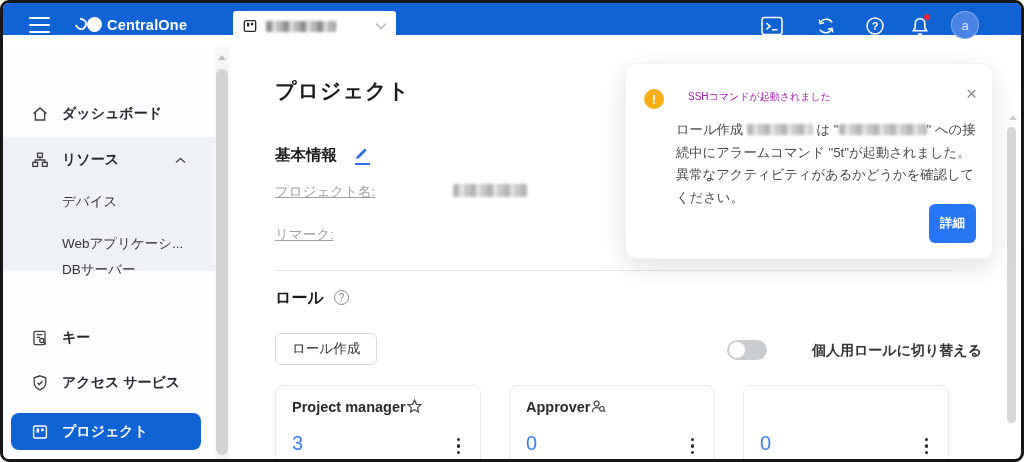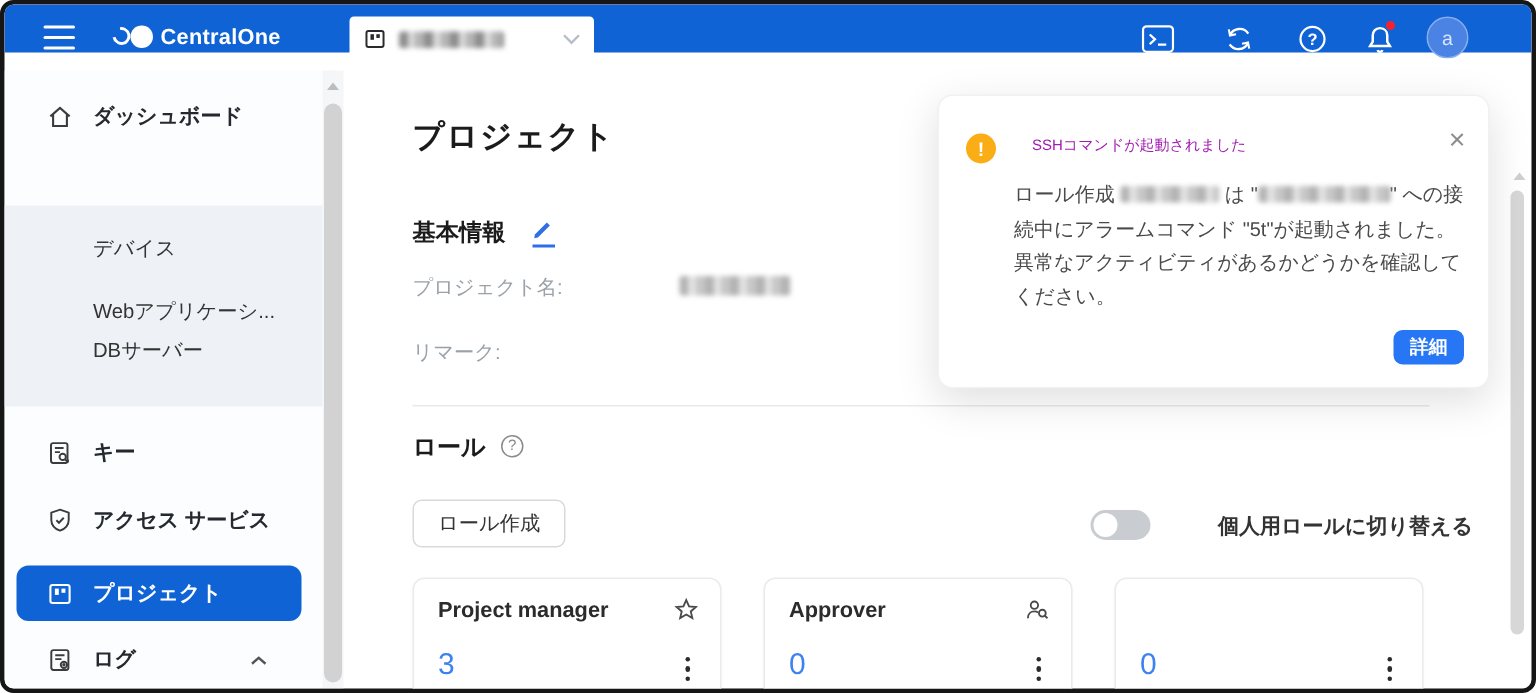--- a/index.html
+++ b/index.html
@@ -17,64 +17,64 @@
   .selector{position:absolute;left:230px;top:8px;width:163px;height:30px;background:#fff;border-radius:3px;display:flex;align-items:center;padding:0 9px;cursor:pointer;}
   .selector .redact{width:70px;height:11px;margin-left:8px;}
   .selector .chev{margin-left:auto;}
   .tb-ic{position:absolute;top:13px;width:22px;height:20px;cursor:pointer;}
   .avatar{position:absolute;left:948px;top:8px;width:28px;height:28px;border-radius:50%;background:#4a83e4;border:1px solid rgba(255,255,255,.35);color:#d9e6fb;font-size:13px;display:flex;align-items:center;justify-content:center;cursor:pointer;}
   .reddot{position:absolute;left:920px;top:10px;width:8px;height:8px;border-radius:50%;background:#f5222d;border:1.5px solid #1063d5;}
 
   
   .sidebar{position:absolute;left:0;top:44px;bottom:0;width:212px;background:#fcfdfe;}
   .submenu-bg{position:absolute;left:0;top:90px;width:212px;height:134px;background:#eef1f5;}
-  .srow{position:absolute;left:0;width:205px;height:34px;display:flex;align-items:center;padding-left:28px;cursor:pointer;color:#24292f;font-size:14px;font-weight:700;}
+  .srow{position:absolute;left:0;width:205px;height:34px;display:flex;align-items:center;padding-left:28px;cursor:pointer;color:#24292f;font-size:14px;font-weight:700;margin-top:36px;}
   .srow .sicon{width:18px;height:18px;margin-right:13px;flex:0 0 18px;}
   .srow .chevup{margin-left:auto;margin-right:22px;}
   .srow.sub{padding-left:59px;font-weight:400;font-size:13.5px;color:#333;}
   .srow.selected{left:8px;width:190px;height:37px;background:#1063d5;border-radius:8px;color:#fff;padding-left:20px;}
   .side-scroll{position:absolute;left:212px;top:44px;bottom:0;width:14px;background:#f5f6f7;}
   .side-scroll .arrow{position:absolute;left:3px;top:8px;width:0;height:0;border-left:4px solid transparent;border-right:4px solid transparent;border-bottom:5px solid #bdbdbd;}
   .side-scroll .thumb{position:absolute;left:1px;top:22px;bottom:4px;width:12px;background:#d2d2d2;border-radius:6px;cursor:pointer;}
 
   
   .main-scroll-arrow{position:absolute;left:1006px;top:112px;width:0;height:0;border-left:4px solid transparent;border-right:4px solid transparent;border-bottom:5px solid #cfcfcf;}
   .main-scroll-thumb{position:absolute;left:1004px;top:124px;width:9px;height:296px;background:#d7d7d7;border-radius:5px;cursor:pointer;}
   .page-title{position:absolute;left:272px;top:74px;font-size:21px;font-weight:700;color:#1b1b1b;letter-spacing:1px;}
   .sec-head{position:absolute;font-weight:700;color:#1b1b1b;text-align:right;}
   .basic-head{left:272px;top:142px;font-size:15.5px;}
   .edit-wrap{position:absolute;left:352px;top:143px;width:17px;height:19px;cursor:pointer;}
   .edit-wrap .ul{position:absolute;left:0;bottom:0;width:15px;height:1.6px;background:#2e6fe8;}
-  .field-label{position:absolute;left:272px;color:#9aa1a8;font-size:13.5px;}
+  .field-label{position:absolute;left:272px;color:#9aa1a8;font-size:13.5px;text-decoration:underline;}
   .redact{display:inline-block;border-radius:2px;background:repeating-linear-gradient(90deg,#b3b3b3 0 6px,#e2e2e2 6px 11px,#c7c7c7 11px 17px);filter:blur(1.6px);}
   .redact.dark{background:repeating-linear-gradient(90deg,#8d8d8d 0 6px,#d8d8d8 6px 11px,#b4b4b4 11px 17px);}
   .val-redact{position:absolute;left:450px;top:181px;width:74px;height:13px;}
   .divider{position:absolute;left:272px;top:267px;width:678px;height:1px;background:#e9e9e9;}
   .roles-head{left:272px;top:285px;font-size:16px;}
   .help-circ{position:absolute;left:331px;top:287px;width:15px;height:15px;border:1.3px solid #8a8a8a;border-radius:50%;color:#8a8a8a;font-size:10px;display:flex;align-items:center;justify-content:center;cursor:pointer;}
   .create-btn{position:absolute;left:272px;top:330px;height:32px;padding:0 16px;background:#fff;border:1px solid #d9d9d9;border-radius:6px;font-size:13.5px;color:#333;display:flex;align-items:center;cursor:pointer;}
   .toggle{position:absolute;left:724px;top:337px;width:40px;height:20px;background:#c9ccd1;border-radius:10px;cursor:pointer;}
   .toggle .knob{position:absolute;left:2px;top:2px;width:16px;height:16px;background:#fff;border-radius:50%;}
   .toggle-label{position:absolute;left:774px;top:339px;font-size:14px;color:#333;font-weight:600;margin-left:35px;}
 
   .card{position:absolute;top:382px;width:206px;height:92px;background:#fff;border:1px solid #ebebeb;border-radius:8px;box-shadow:0 1px 2px rgba(0,0,0,.03);}
-  .card .head{position:absolute;left:16px;right:14px;top:12px;display:flex;align-items:center;justify-content:space-between;}
+  .card .head{position:absolute;left:16px;right:14px;top:12px;display:flex;align-items:center;}
   .card .rname{font-size:14.5px;font-weight:700;color:#2b2b2b;}
   .card .count{position:absolute;left:16px;top:46px;font-size:20px;color:#3e82f0;cursor:pointer;}
   .kebab{position:absolute;right:18px;top:50px;display:flex;flex-direction:column;gap:3.2px;cursor:pointer;padding:2px;}
   .kebab i{width:3.2px;height:3.2px;border-radius:50%;background:#2b2b2b;}
 
   
   .toast{position:absolute;left:622px;top:60px;width:368px;height:196px;background:#fff;border:1px solid #f1f1f1;border-radius:10px;box-shadow:0 8px 28px rgba(0,0,0,.13);z-index:5;}
   .toast .warn{position:absolute;left:18px;top:25px;width:20px;height:20px;border-radius:50%;background:#faad14;color:#fff;font-size:13px;font-weight:700;display:flex;align-items:center;justify-content:center;}
   .toast .ttitle{position:absolute;left:62px;top:26px;font-size:10px;color:#a21caf;}
   .toast .close{position:absolute;right:15px;top:20px;font-size:19px;color:#8c8c8c;cursor:pointer;line-height:1;}
   .toast .tbody{position:absolute;left:50px;top:55px;width:302px;font-size:13.3px;line-height:22.5px;color:#4a4a4a;}
   .toast .tbody .redact{height:11px;vertical-align:-1px;}
-  .detail-btn{position:absolute;right:16px;bottom:15px;height:23px;padding:0 11px;background:#2676f5;color:#fff;border:none;border-radius:6px;font-size:12.5px;font-weight:700;display:flex;align-items:center;cursor:pointer;}
+  .detail-btn{position:absolute;right:16px;bottom:15px;height:39px;padding:0 11px;background:#2676f5;color:#fff;border:none;border-radius:6px;font-size:12.5px;font-weight:700;display:flex;align-items:center;cursor:pointer;}
 
   svg{display:block;}
 </style>
 </head>
 <body>
 
 <div class="frame">
 
   <div class="topbar">
     <div class="hamburger">
@@ -142,20 +142,36 @@
     <div class="srow" style="top:14px">
       <span class="sicon">
         <svg width="18" height="18" viewBox="0 0 18 18" fill="none" stroke="#3c3c3c" stroke-width="1.4">
           <path d="M2.6 8.6 L9 3 L15.4 8.6"></path>
             <path d="M4.4 7.4 V15 H13.6 V7.4"></path>
         </svg>
       </span>
       <span>ダッシュボード</span>
     </div>
 
+    <div class="srow" style="top:60px">
+      <span class="sicon">
+        <svg width="18" height="18" viewBox="0 0 18 18" fill="none" stroke="#3c3c3c" stroke-width="1.3">
+          <rect x="6.6" y="2.2" width="4.8" height="4"></rect>
+            <rect x="1.8" y="11.4" width="4.8" height="4"></rect>
+            <rect x="11.4" y="11.4" width="4.8" height="4"></rect>
+          <path d="M9 6.2 V9 M9 9 H4.2 V11.4 M9 9 H13.8 V11.4"></path>
+        </svg>
+      </span>
+      <span>リソース</span>
+      <span class="chevup">
+        <svg width="11" height="7" viewBox="0 0 11 7" fill="none" stroke="#555" stroke-width="1.6">
+            <polyline points="1,5.5 5.5,1.5 10,5.5"></polyline>
+          </svg>
+      </span>
+    </div>
 
     <div class="srow sub" style="top:102px">
       <span>デバイス</span>
     </div>
     <div class="srow sub" style="top:144px">
       <span>Webアプリケーシ...</span>
     </div>
     <div class="srow sub" style="top:170px">
       <span>DBサーバー</span>
     </div>

